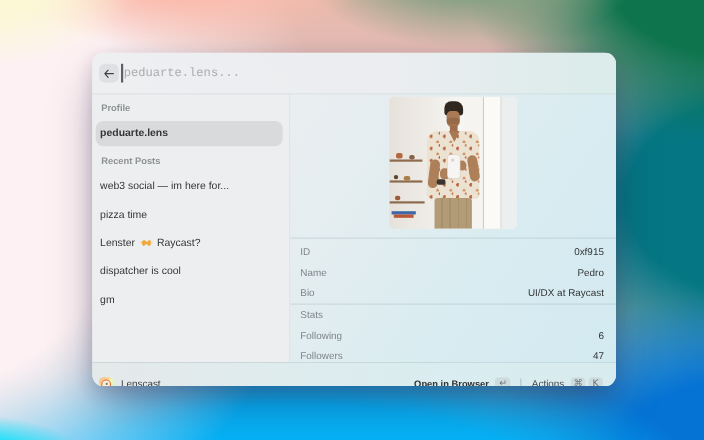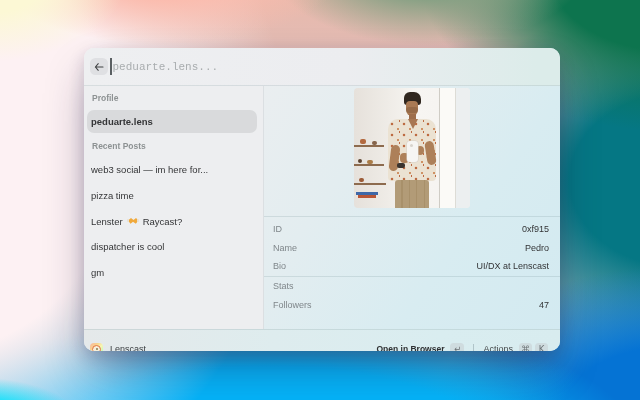--- a/index.html
+++ b/index.html
@@ -203,25 +203,29 @@
         <div class="mrow">
           <span class="lab">ID</span>
           <span class="val">0xf915</span>
         </div>
         <div class="mrow">
           <span class="lab">Name</span>
           <span class="val">Pedro</span>
         </div>
         <div class="mrow">
           <span class="lab">Bio</span>
-          <span class="val">UI/DX at Lenscast</span>
+          <span class="val">UI/DX at Raycast</span>
         </div>
         <div class="meta-div"></div>
         <div class="mrow">
           <span class="shead">Stats</span>
+        </div>
+        <div class="mrow">
+          <span class="lab">Following</span>
+          <span class="val">6</span>
         </div>
         <div class="mrow">
           <span class="lab">Followers</span>
           <span class="val">47</span>
         </div>
       </div>
     </div>
   </div>
 
   <div class="footer">

